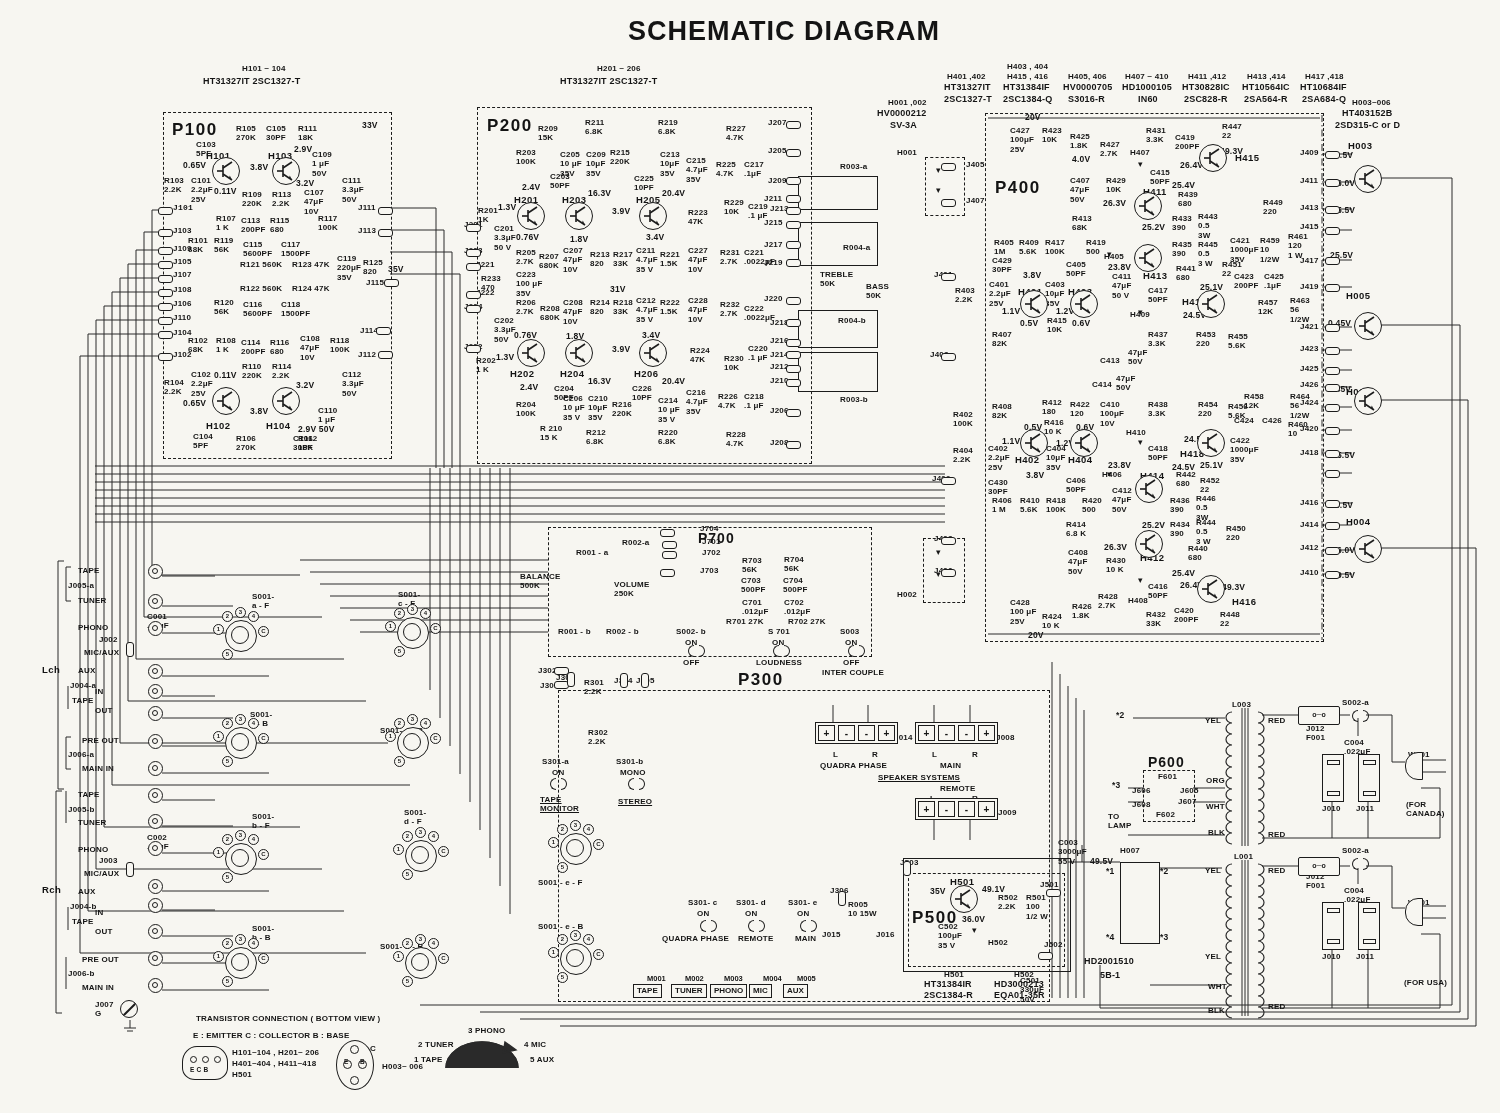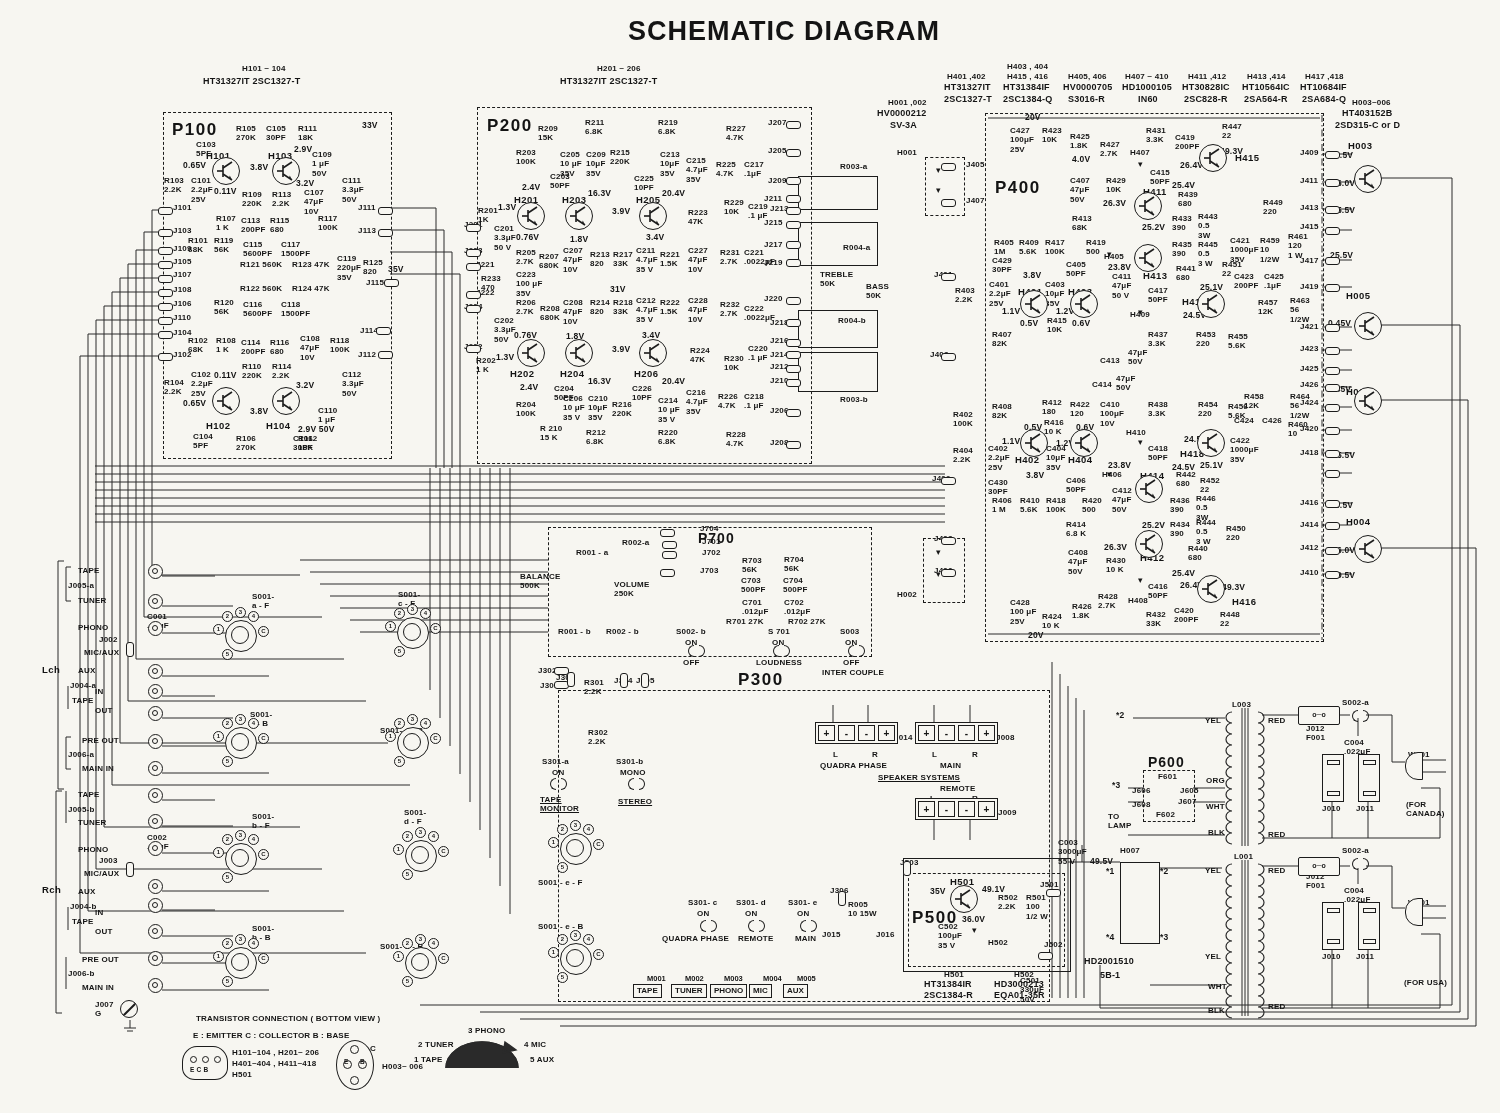--- a/index.html
+++ b/index.html
@@ -285,21 +285,21 @@
     <div class="lb" style="left: 342px; top: 176px;">C111
 3.3μF
 50V</div>
     <div class="lb" style="left: 242px; top: 190px;">R109
 220K</div>
     <div class="lb" style="left: 272px; top: 190px;">R113
 2.2K</div>
     <div class="lb" style="left: 304px; top: 188px;">C107
 47μF
 10V</div>
-    <div class="lb" style="left: 173px; top: 203px;">J101</div>
+    <div class="lb" style="left: 173px; top: 203px; font-family: Liberation Mono, monospace;">J101</div>
     <div class="lb" style="left: 188px; top: 196px; margin-top: 40px;">R101
 68K</div>
     <div class="lb" style="left: 216px; top: 214px;">R107
 1 K</div>
     <div class="lb" style="left: 241px; top: 216px;">C113
 200PF</div>
     <div class="lb" style="left: 270px; top: 216px;">R115
 680</div>
     <div class="lb" style="left: 318px; top: 214px;">R117
 100K</div>

